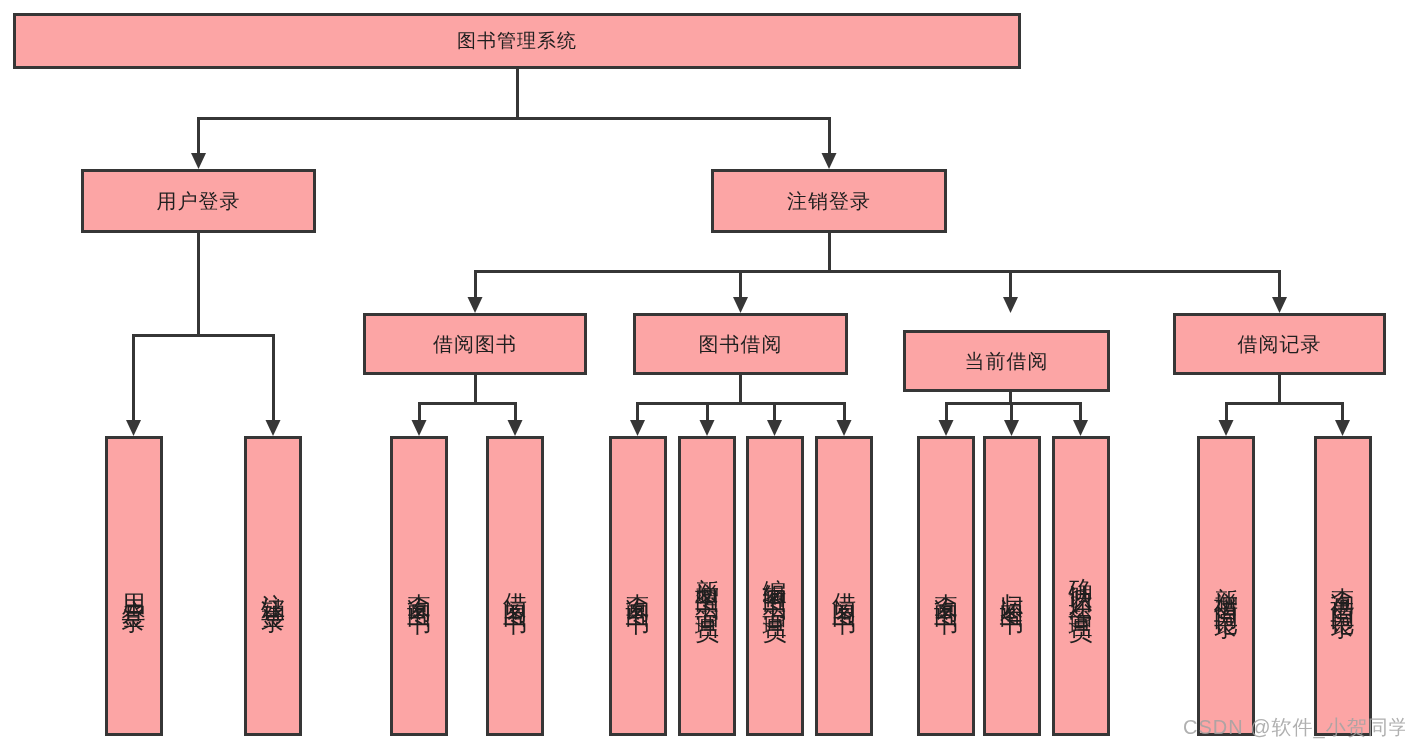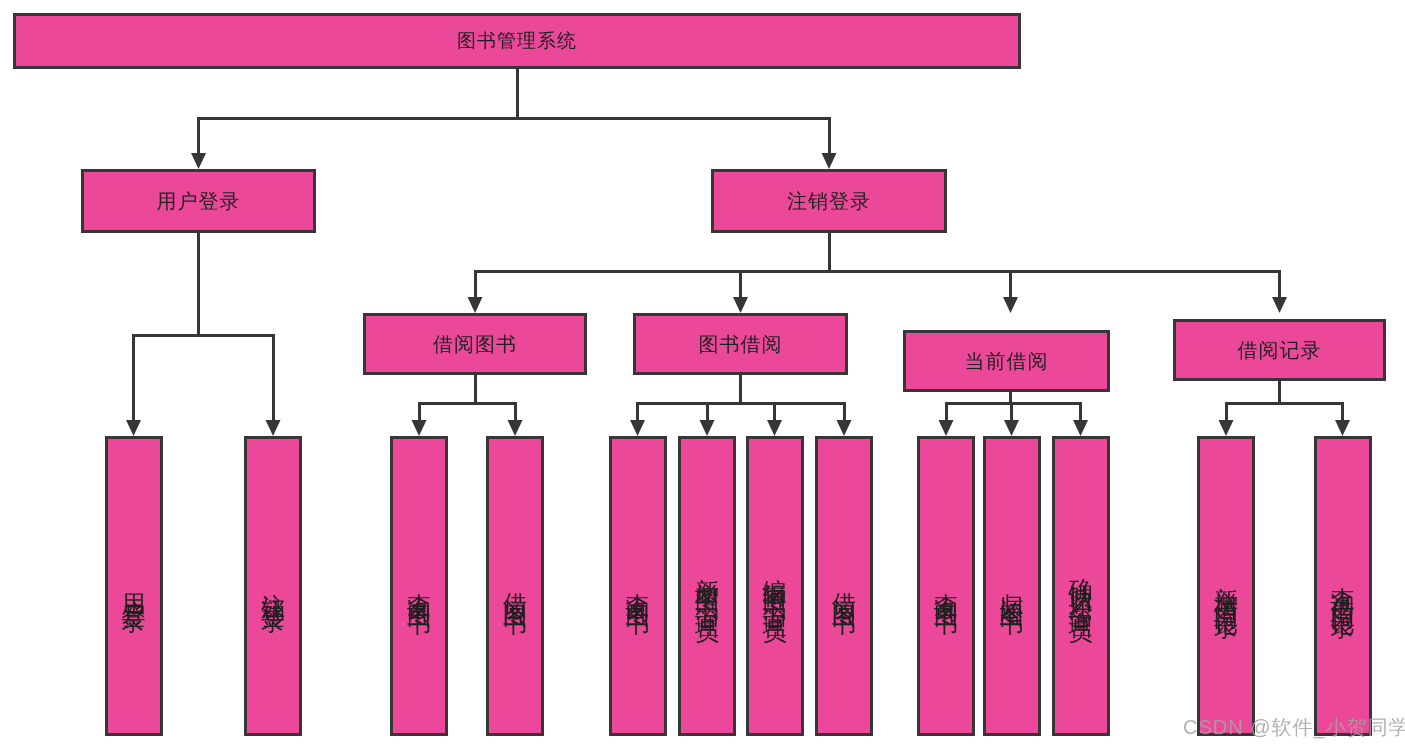--- a/index.html
+++ b/index.html
@@ -14,21 +14,21 @@
   .connectors {
     position: absolute;
     left: 0; top: 0;
     width: 1405px; height: 747px;
   }
   .connectors line { stroke: #363636; stroke-width: 3; shape-rendering: crispEdges; }
   .connectors polygon { fill: #363636; stroke: none; }
   .node {
     position: absolute;
     box-sizing: border-box;
-    background: #ec4899;
+    background: #fca5a5;
     border: 3px solid #363636;
     display: flex;
     align-items: center;
     justify-content: center;
     color: #1f1f1f;
   }
   .node.h { font-size: 20px; letter-spacing: 1px; }
   .node.root { font-size: 19px; }
   .node.v .vt {
     writing-mode: vertical-rl;
@@ -144,21 +144,21 @@
 
   <div class="node h" style="left:363px; top:313px; width:224px; height:62px;">
     <span>借阅图书</span>
   </div>
   <div class="node h" style="left:633px; top:313px; width:215px; height:62px;">
     <span>图书借阅</span>
   </div>
   <div class="node h" style="left:903px; top:302px; width:207px; height:62px;margin-top:28px;">
     <span>当前借阅</span>
   </div>
-  <div class="node h" style="left:1173px; top:313px; width:213px; height:62px;margin-top:6px;">
+  <div class="node h" style="left:1173px; top:313px; width:213px; height:62px;">
     <span>借阅记录</span>
   </div>
 
   <div class="node v" style="left:104.5px; top:436px; width:58px; height:300px;">
     <span class="vt">用户登录</span>
   </div>
   <div class="node v" style="left:244px; top:436px; width:58px; height:300px;">
     <span class="vt">注销登录</span>
   </div>
 

